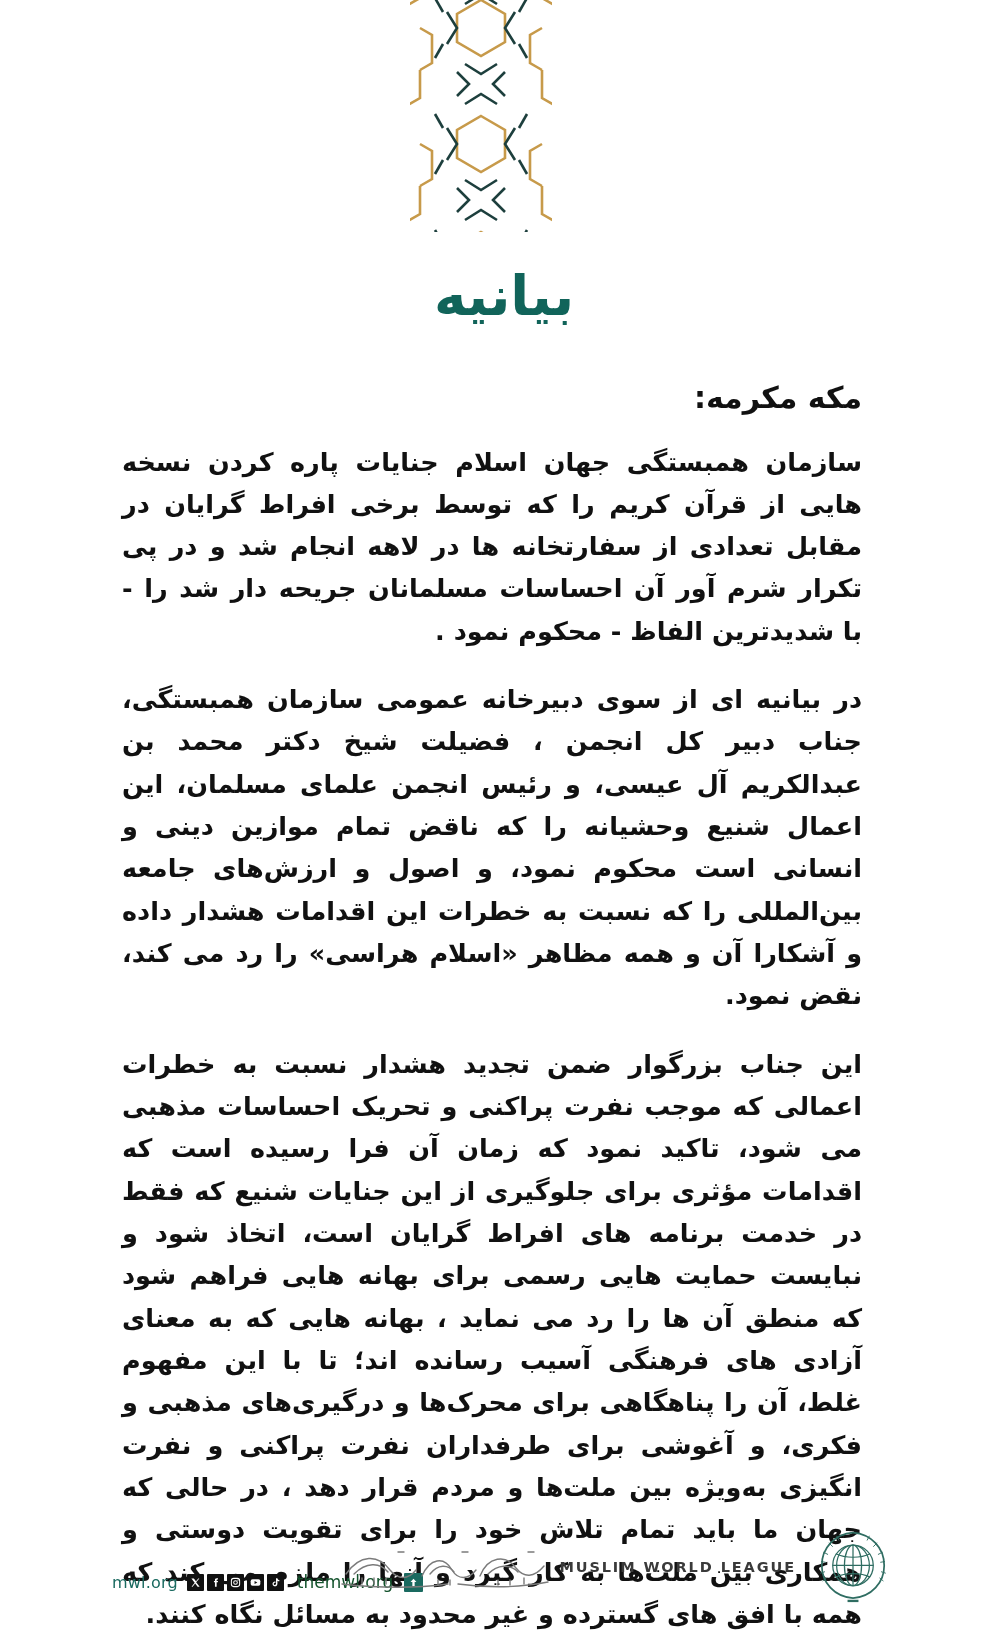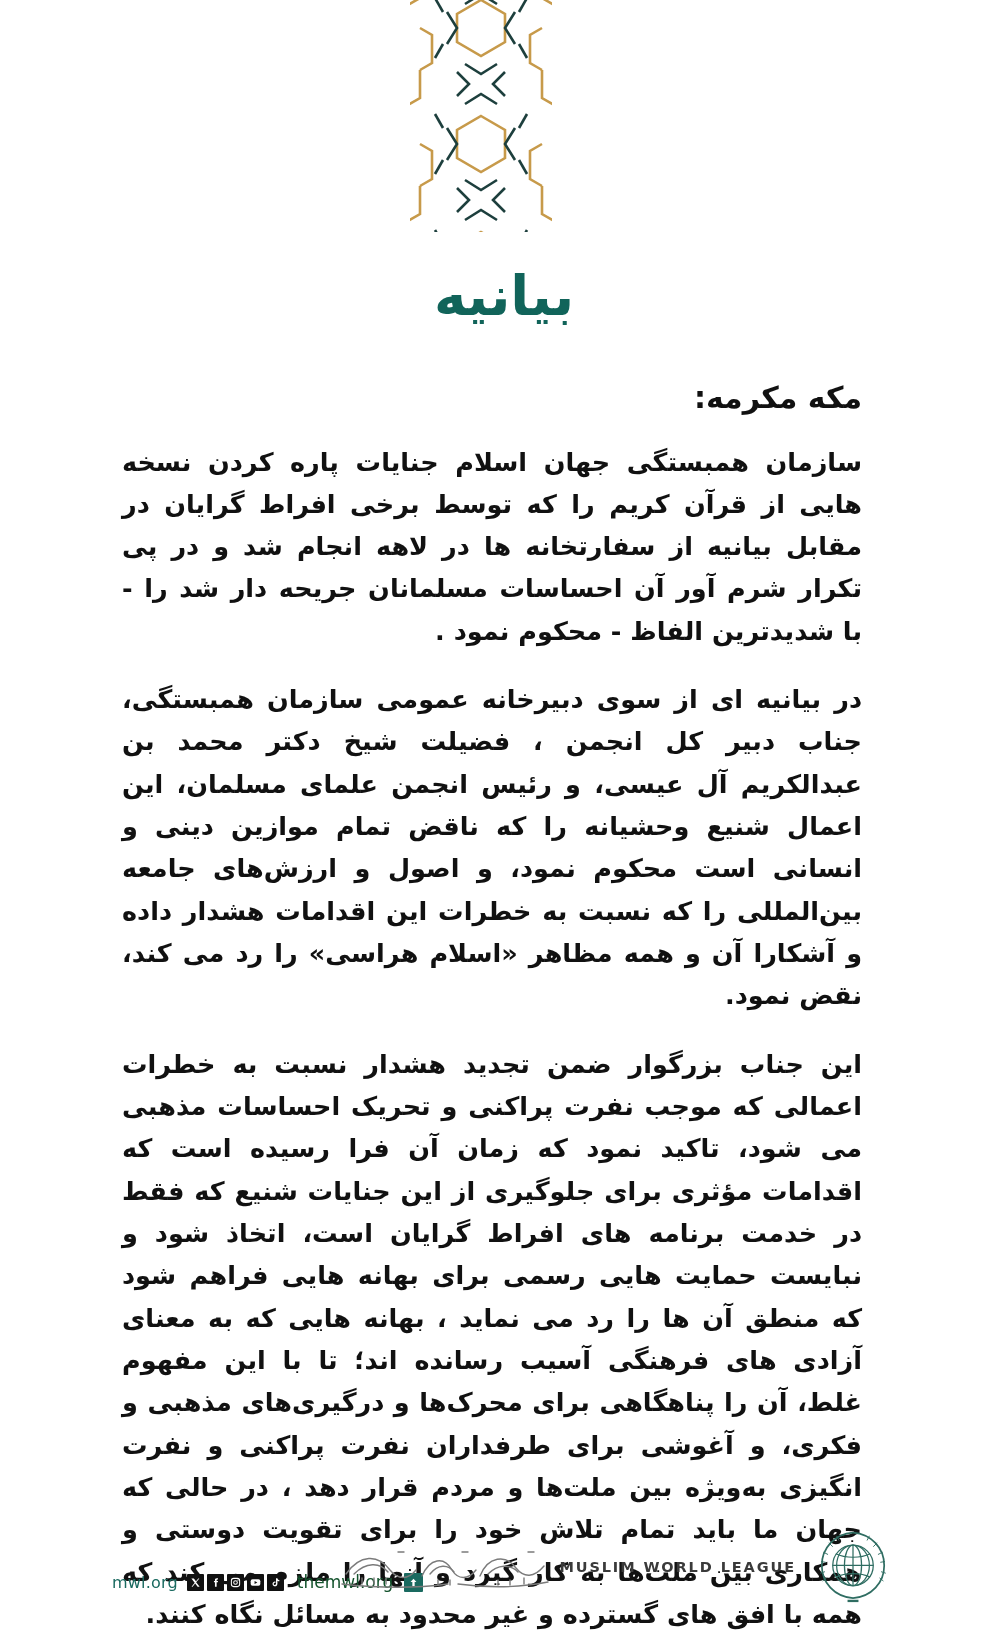--- a/index.html
+++ b/index.html
@@ -188,21 +188,21 @@
     <use href="#unit" y="-8"></use>
     <use href="#unit" y="108"></use>
     <use href="#unit" y="224"></use>
   </svg>
 </div>
 
 <div class="title">بيانيه</div>
 
 <div class="content">
   <div class="subhead">مكه مكرمه:</div>
-  <p class="para">سازمان همبستگی جهان اسلام جنایات پاره کردن نسخه هایی از قرآن کریم را که توسط برخی افراط گرایان در مقابل بيانيه از سفارتخانه ها در لاهه انجام شد و در پی تکرار شرم آور آن احساسات مسلمانان جریحه دار شد را - با شدیدترین الفاظ - محکوم نمود .</p>
+  <p class="para">سازمان همبستگی جهان اسلام جنایات پاره کردن نسخه هایی از قرآن کریم را که توسط برخی افراط گرایان در مقابل تعدادی از سفارتخانه ها در لاهه انجام شد و در پی تکرار شرم آور آن احساسات مسلمانان جریحه دار شد را - با شدیدترین الفاظ - محکوم نمود .</p>
   <p class="para">در بیانیه ای از سوی دبیرخانه عمومی سازمان همبستگی، جناب دبیر کل انجمن ، فضیلت شیخ دکتر محمد بن عبدالکریم آل عیسی، و رئیس انجمن علمای مسلمان، این اعمال شنیع وحشیانه را که ناقض تمام موازین دینی و انسانی است محکوم نمود، و اصول و ارزش‌های جامعه بین‌المللی را که نسبت به خطرات این اقدامات هشدار داده و آشکارا آن و همه مظاهر «اسلام هراسی» را رد می کند، نقض نمود.</p>
   <p class="para">این جناب بزرگوار ضمن تجدید هشدار نسبت به خطرات اعمالی که موجب نفرت پراکنی و تحریک احساسات مذهبی می شود، تاکید نمود که زمان آن فرا رسیده است که اقدامات مؤثری برای جلوگیری از این جنایات شنیع که فقط در خدمت برنامه های افراط گرایان است، اتخاذ شود و نبایست حمایت هایی رسمی برای بهانه هایی فراهم شود که منطق آن ها را رد می نماید ، بهانه هایی که به معنای آزادی های فرهنگی آسیب رسانده اند؛ تا با این مفهوم غلط، آن را پناهگاهی برای محرک‌ها و درگیری‌های مذهبی و فکری، و آغوشی برای طرفداران نفرت پراکنی و نفرت انگیزی به‌ویژه بین ملت‌ها و مردم قرار دهد ، در حالی که جهان ما باید تمام تلاش خود را برای تقویت دوستی و همکاری بین ملت‌ها به کار گیرد و آنها را ملزم می کند که همه با افق های گسترده و غیر محدود به مسائل نگاه کنند.</p>
 </div>
 
 <div class="footer">
 
   <div class="footer-left">
     <span class="fl-label">mwl.org</span>
 
     <span class="social-row">

